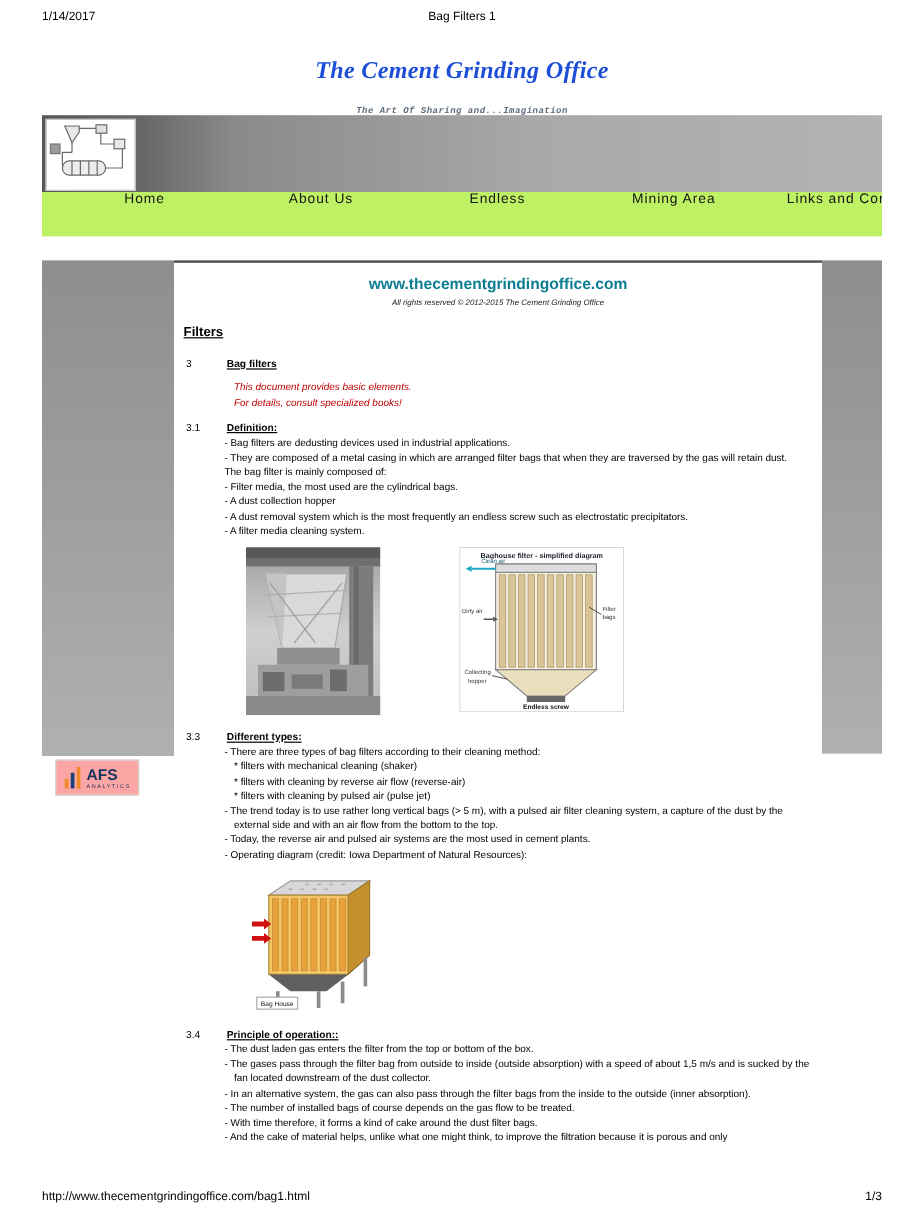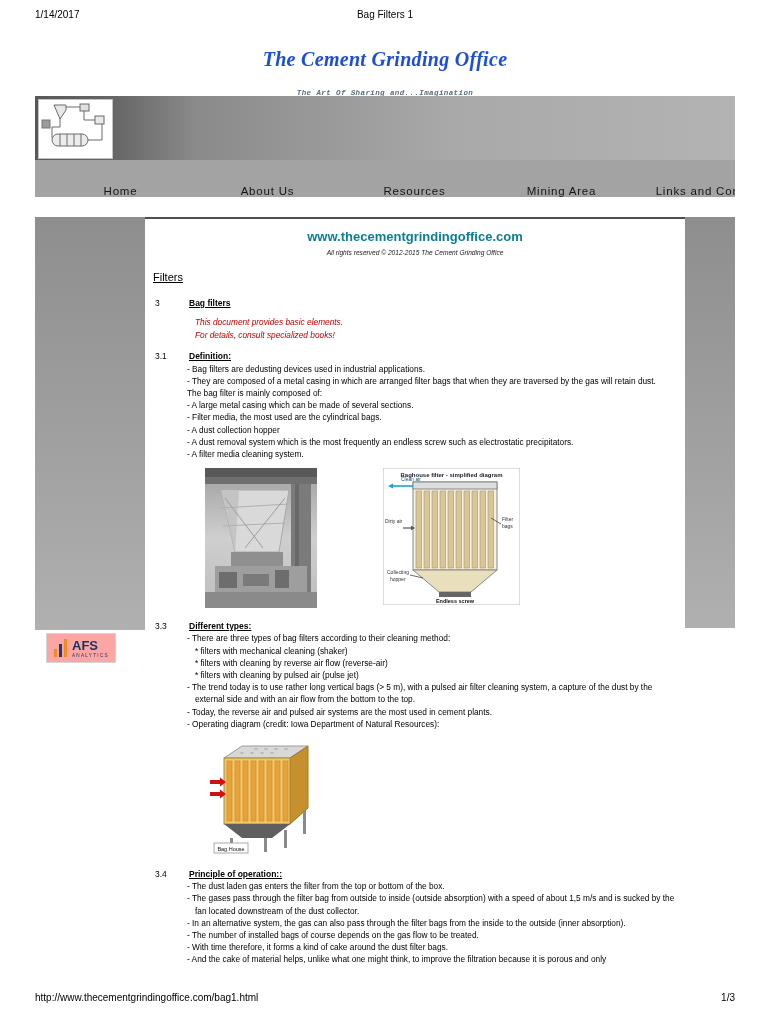--- a/index.html
+++ b/index.html
@@ -22,41 +22,41 @@
               font-size:20px;color:#1d4ed8;letter-spacing:.3px}
   .site-subtitle{font-family:Liberation Mono, monospace;font-style:italic;font-weight:700;
                  font-size:7.5px;color:#5c6b7a;margin-top:18px;letter-spacing:.4px}
 
   
   .banner{position:relative;height:64px;
           background:linear-gradient(90deg,#585858 0,#666 80px,#8a8a8a 160px,#a9a9a9 420px,#b3b3b3 700px)}
   .banner-box{position:absolute;left:3px;top:3px;width:73px;height:58px;background:#fff;border:1px solid #c2c2c2}
 
   
-  .navbar{height:37px;background:#a3a3a3;display:flex;align-items:flex-end;overflow:hidden;padding-left:12px}
+  .navbar{height:37px;background:#bef264;display:flex;align-items:flex-start;overflow:hidden;padding-left:12px}
   .nav-item{flex:0 0 147px;text-align:center;font-size:11.5px;letter-spacing:.8px;color:#141414;
             cursor:pointer;white-space:nowrap}
 
   
   .main{position:relative;margin-top:20px;min-height:788px}
   .strip-left{position:absolute;left:0;top:0;width:110px;height:413px;
               background:linear-gradient(180deg,#8e8e8e,#a2a2a2 60%,#b0b0b0)}
   .strip-right{position:absolute;right:0;top:0;width:50px;height:411px;
                background:linear-gradient(180deg,#8e8e8e,#a2a2a2 60%,#b0b0b0)}
   .afs{position:absolute;left:11px;top:416px;display:flex;align-items:center;gap:4px;
        background:#fca5a5;border:1px solid #d5d5d5;padding:3px 6px;cursor:pointer}
   .afs-name{font-weight:700;font-size:13px;color:#17335f;line-height:13px}
   .afs-sub{font-size:4.6px;letter-spacing:1.3px;color:#17335f;margin-top:1px}
 
   .content{margin:0 50px 0 110px;background:#fff;border-top:2px solid #4e4e4e;
            padding:10px 8px 14px;min-height:786px;box-sizing:border-box}
 
   .site-url{text-align:center;font-size:13px;font-weight:700;color:#0d7d92;cursor:pointer}
   .copyright{text-align:center;font-size:6.6px;font-style:italic;color:#222;margin-top:5px}
-  .heading{margin-top:15px;font-size:11px;font-weight:400;text-decoration:underline}
+  .heading{margin-top:15px;font-size:11px;font-weight:700;text-decoration:underline}
 
   .row{display:flex;font-size:8.5px;line-height:12.2px}
   .row .num{flex:0 0 34px;padding-left:2px}
   .row .txt{flex:1}
   .row.sec .txt{font-weight:700;text-decoration:underline}
 
   .note{margin-left:42px;font-size:8.3px;line-height:12.6px;color:#c00000;font-weight:400;font-style:italic}
   .line{margin-left:34px;font-size:8.3px;line-height:12.2px;padding-left:8px;text-indent:-8px;max-width:482px}
   .line.star{text-indent:0}
   .line.flush{padding-left:0;text-indent:0}
@@ -102,21 +102,21 @@
           <path d="M49 40 h14 v-16"></path>
         </g>
         <rect x="3" y="20" width="8" height="8" fill="#9b9b9b" stroke="#777"></rect>
       </svg>
     </div>
   </div>
 
   <div class="navbar">
     <div class="nav-item">Home</div>
     <div class="nav-item">About Us</div>
-    <div class="nav-item">Resources</div>
+    <div class="nav-item">Endless</div>
     <div class="nav-item">Mining Area</div>
     <div class="nav-item">Links and Contact</div>
   </div>
 
   <div class="main">
     <div class="strip-left"></div>
     <div class="strip-right"></div>
 
     <div class="content">
       <div class="site-url">www.thecementgrindingoffice.com</div>
@@ -132,21 +132,20 @@
       <div class="note">For details, consult specialized books!</div>
 
       <div class="row sec mt9">
         <span class="num">3.1</span>
         <span class="txt">Definition:</span>
       </div>
       <div class="line">- Bag filters are dedusting devices used in industrial applications.</div>
       <div class="line">- They are composed of a metal casing in which are arranged filter bags that when they are traversed by the gas will retain dust.</div>
 
       <div class="line flush">The bag filter is mainly composed of:</div>
-      <div class="line">- A large metal casing which can be made of several sections.</div>
       <div class="line">- Filter media, the most used are the cylindrical bags.</div>
       <div class="line">- A dust collection hopper</div>
       <div class="line">- A dust removal system which is the most frequently an endless screw such as electrostatic precipitators.</div>
       <div class="line">- A filter media cleaning system.</div>
 
       <div class="figures">
         <svg class="fig-photo" viewBox="0 0 112 140">
           <defs>
             <linearGradient id="sky" x1="0" y1="0" x2="0" y2="1">
               <stop offset="0" stop-color="#9f9f9f"></stop>

